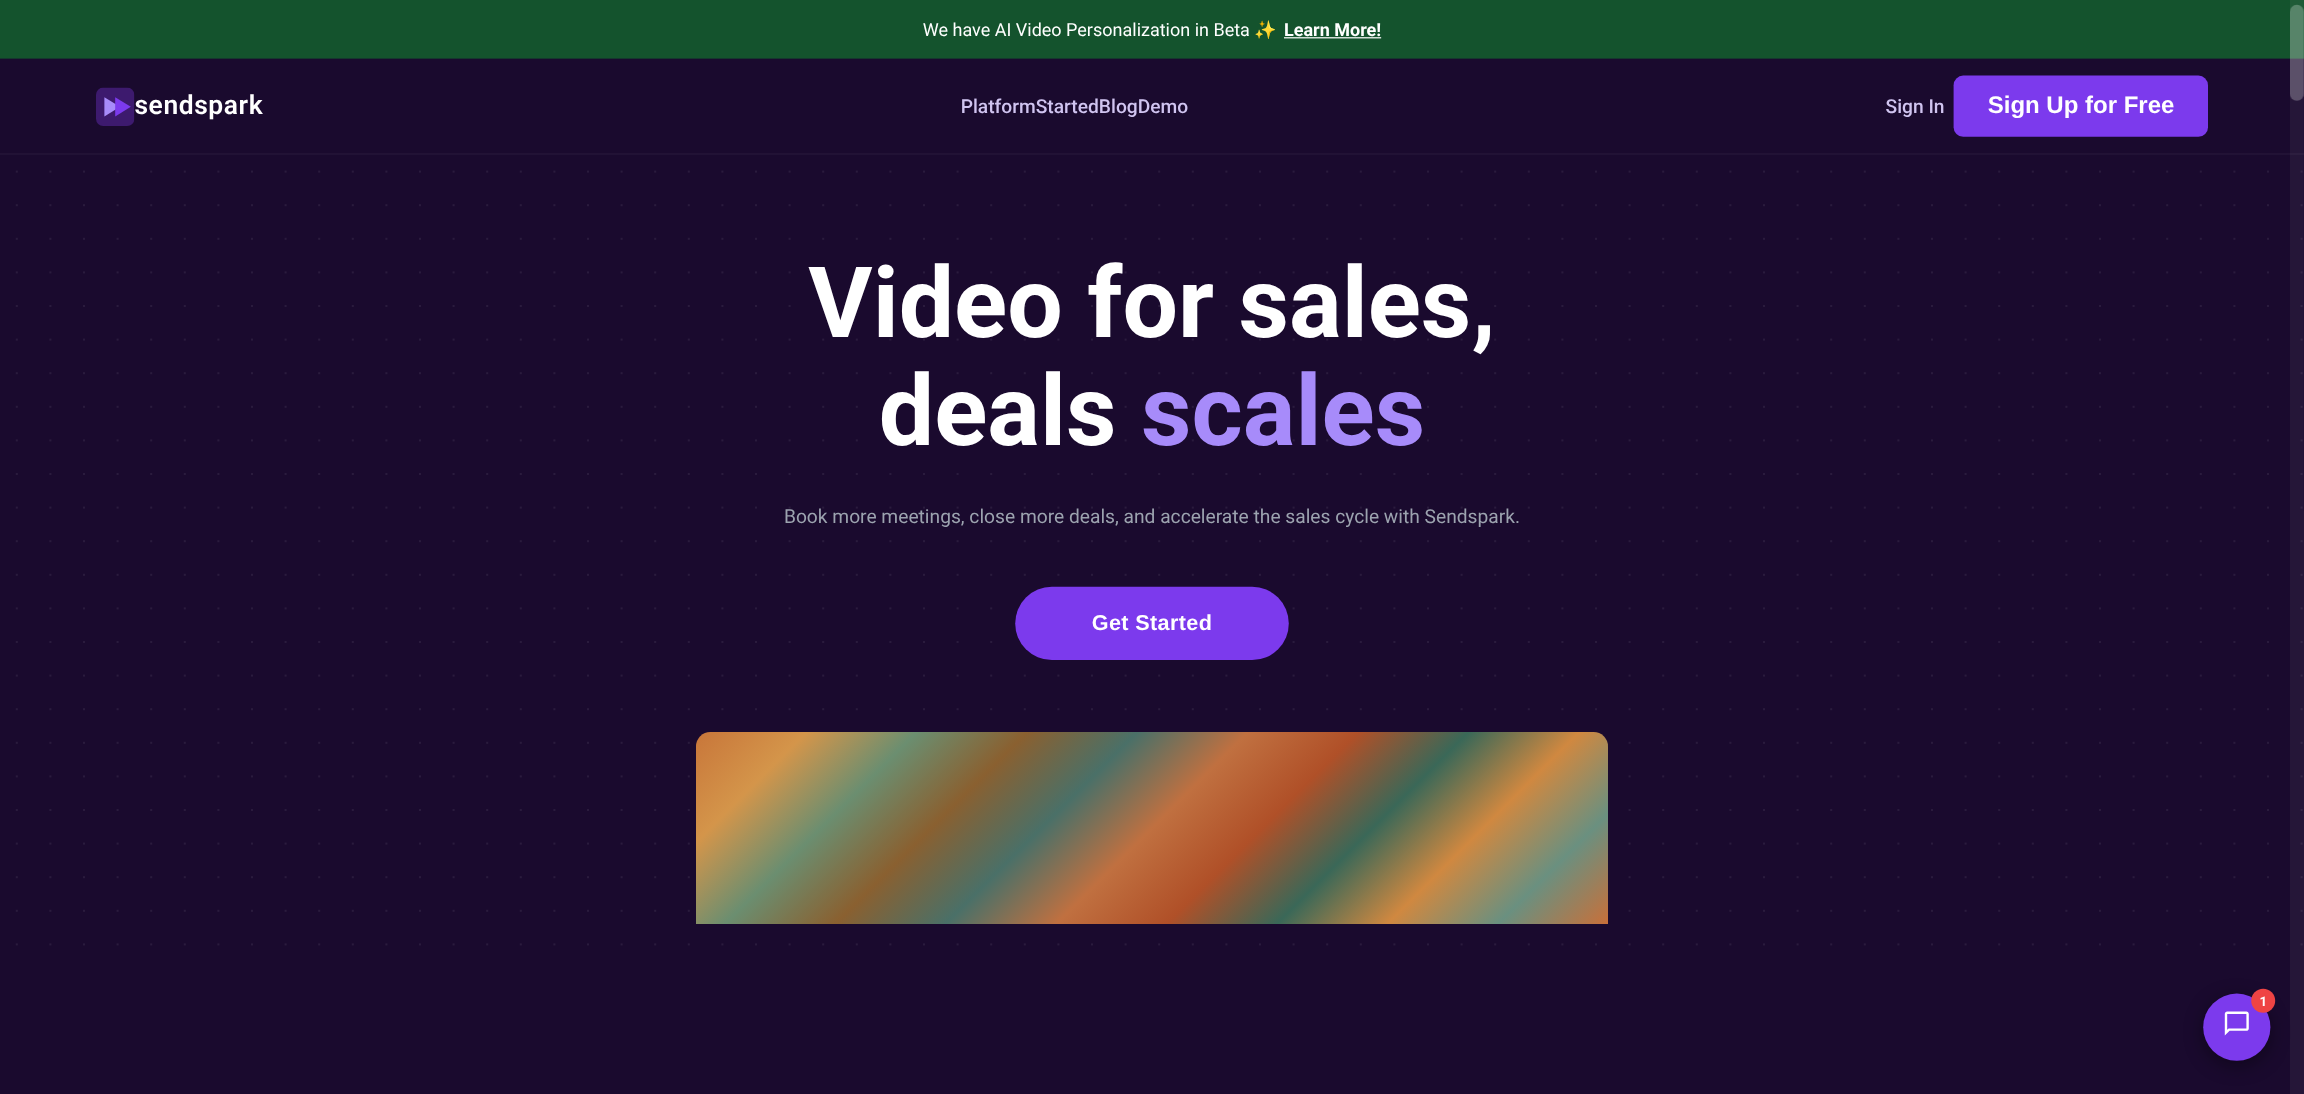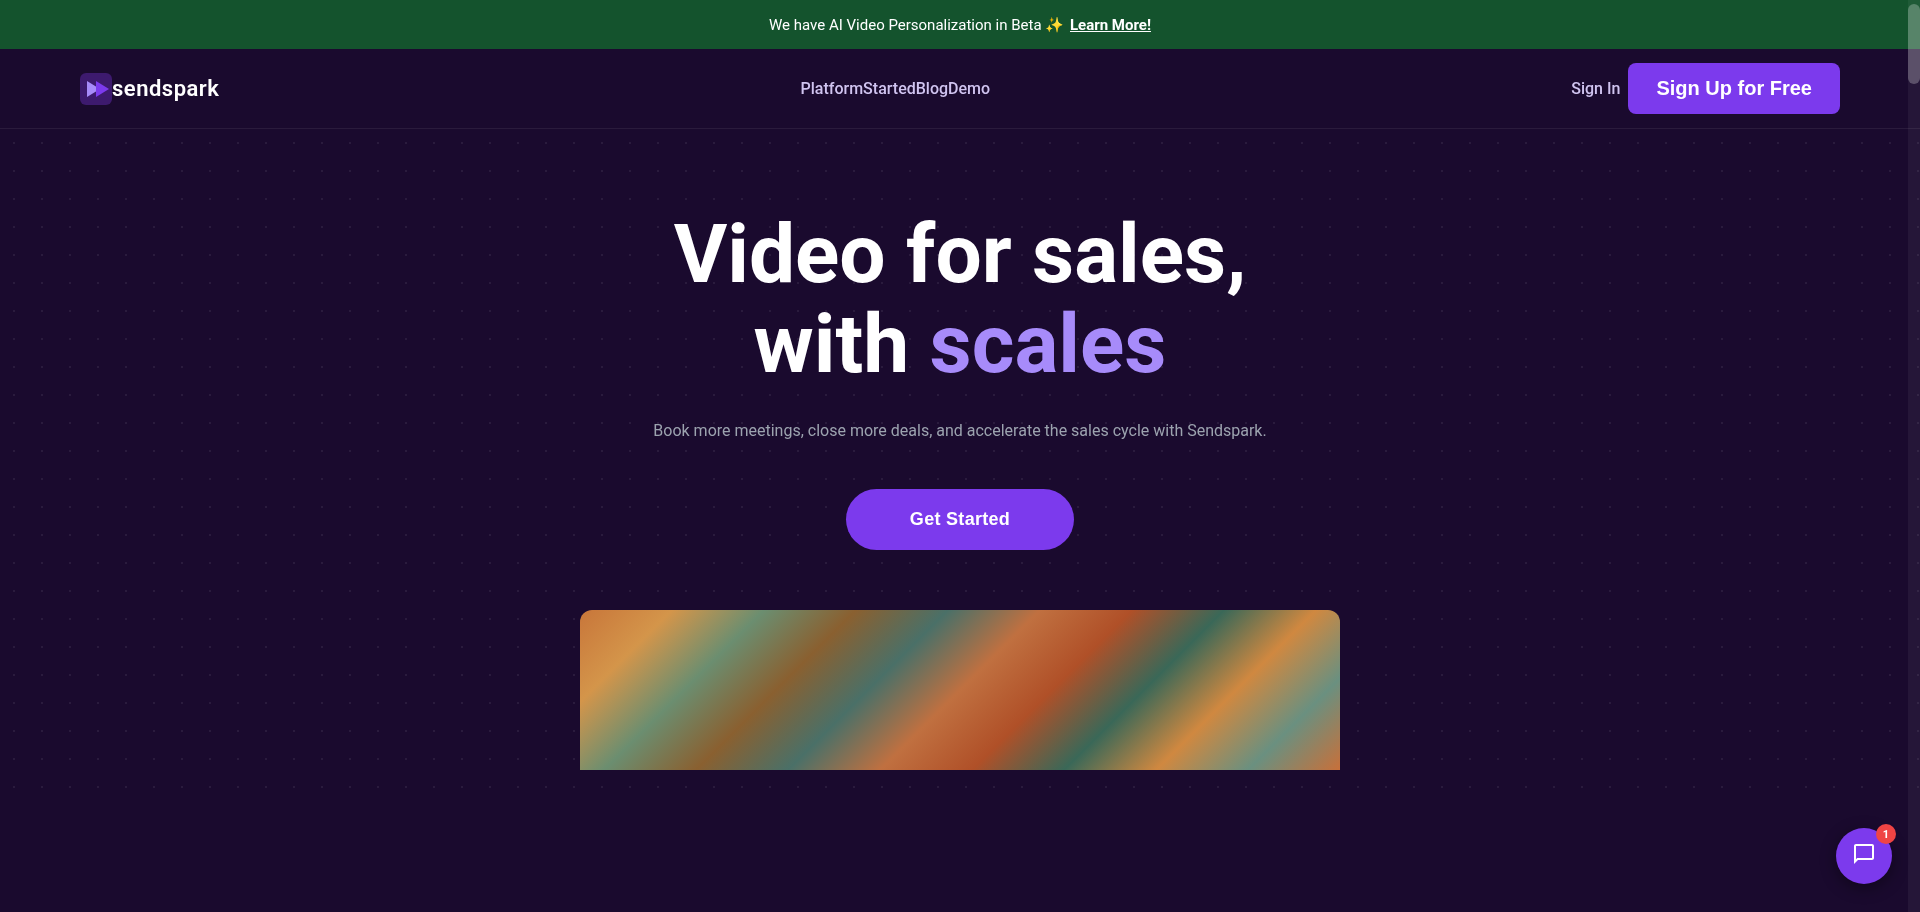--- a/index.html
+++ b/index.html
@@ -264,21 +264,21 @@
 
   <div class="nav-actions">
     <span class="sign-in-link">Sign In</span>
     <button class="signup-btn">Sign Up for Free</button>
   </div>
 </nav>
 
 <section class="hero">
   <h1 class="hero-heading">
     <span>Video for sales,</span><br>
-    <span>with </span><span class="accent">scales</span>
+    <span>deals </span><span class="accent">scales</span>
   </h1>
   <p class="hero-subtext">Book more meetings, close more deals, and accelerate the sales cycle with Sendspark.</p>
   <button class="get-started-btn">Get Started</button>
 
   <div class="preview-area">
     <div class="preview-inner"></div>
   </div>
 </section>
 
 <div class="chat-widget">

